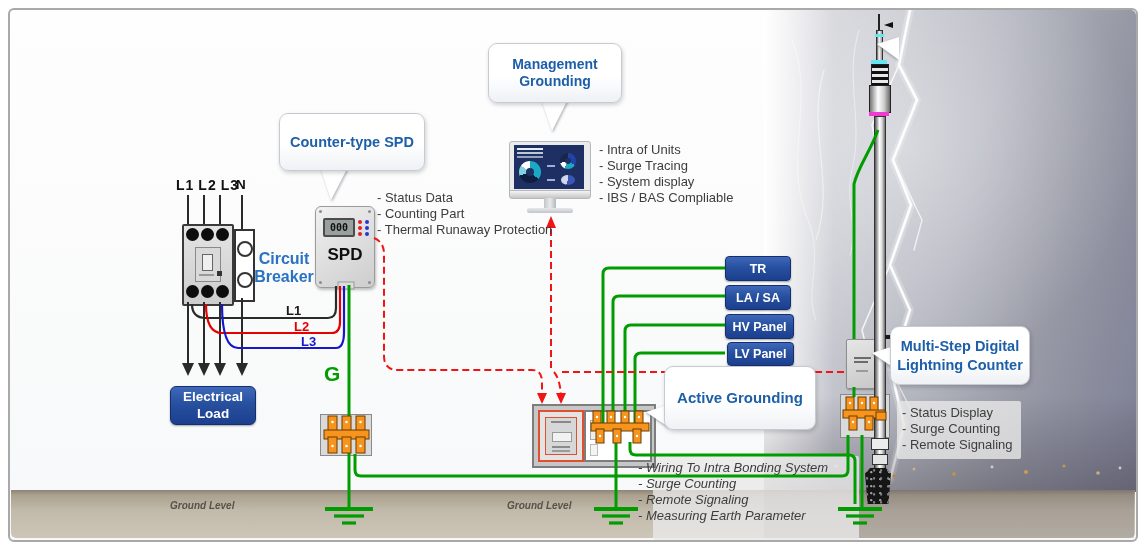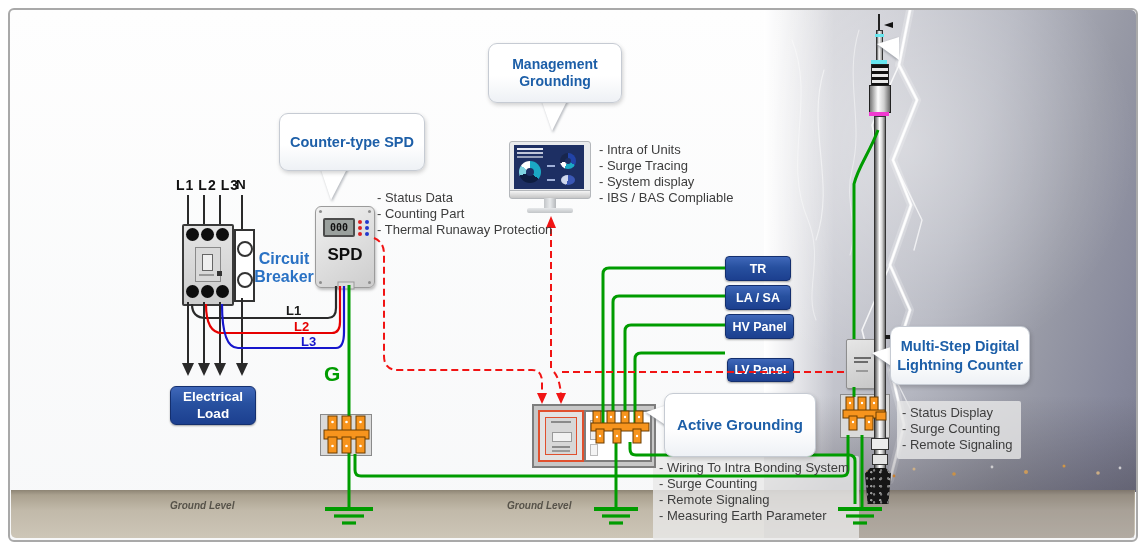--- a/index.html
+++ b/index.html
@@ -156,21 +156,21 @@
 
   <div class="abs bluebox" style="left:715px;top:246px;width:64px;height:23px;">
         <span>TR</span>
       </div>
   <div class="abs bluebox" style="left:715px;top:275px;width:64px;height:23px;">
         <span>LA / SA</span>
       </div>
   <div class="abs bluebox" style="left:715px;top:304px;width:67px;height:23px;">
         <span>HV Panel</span>
       </div>
-  <div class="abs bluebox" style="left:717px;top:332px;width:65px;height:22px;margin-top:16px;">
+  <div class="abs bluebox" style="left:717px;top:332px;width:65px;height:22px;">
         <span>LV Panel</span>
       </div>
   <div class="abs bluebox" style="left:160px;top:376px;width:84px;height:37px;border-radius:6px;flex-direction:column;font-size:13.5px;line-height:1.25;">
     <span>Electrical</span>
     <span>Load</span>
   </div>
 
   <svg class="wires" width="1126" height="530" viewBox="0 0 1126 530">
 
     <rect x="328" y="272" width="16" height="7" fill="#dcdcdc" stroke="#999" stroke-width="1"></rect>
@@ -310,21 +310,21 @@
     <div>- Intra of Units</div>
     <div>- Surge Tracing</div>
     <div>- System display</div>
     <div>- IBS / BAS Compliable</div>
   </div>
   <div class="abs notes" style="left:892px;top:395px;">
     <div>- Status Display</div>
     <div>- Surge Counting</div>
     <div>- Remote Signaling</div>
   </div>
-  <div class="abs notes" style="left:649px;top:450px;">
+  <div class="abs notes" style="left:628px;top:450px;font-style:italic;">
     <div>- Wiring To Intra Bonding System</div>
     <div>- Surge Counting</div>
     <div>- Remote Signaling</div>
     <div>- Measuring Earth Parameter</div>
   </div>
 
   <div class="abs gl" style="left:160px;top:490px;">Ground Level</div>
   <div class="abs gl" style="left:497px;top:490px;">Ground Level</div>
 
   <div class="abs callout" style="left:269px;top:103px;width:144px;height:56px;font-size:14.5px;">
@@ -339,19 +339,19 @@
   <div class="abs tail" style="left:531px;top:89px;border-left:11px solid transparent;border-right:16px solid transparent;border-top:32px solid #fff;filter:drop-shadow(1px 2px 1px rgba(120,125,135,.5));"></div>
 
   <div class="abs tail" style="left:867px;top:27px;border-top:7px solid transparent;border-bottom:16px solid transparent;border-right:22px solid #fff;filter:drop-shadow(-1px 1px 1px rgba(120,125,135,.55));"></div>
 
   <div class="abs callout" style="left:880px;top:316px;width:138px;height:57px;font-size:14.5px;">
     <span>Multi-Step Digital</span>
     <span>Lightning Counter</span>
   </div>
   <div class="abs tail" style="left:862px;top:336px;border-top:7px solid transparent;border-bottom:15px solid transparent;border-right:22px solid #fff;filter:drop-shadow(-1px 1px 1px rgba(120,125,135,.55));"></div>
 
-  <div class="abs callout" style="left:654px;top:383px;width:150px;height:62px;font-size:15px;">
+  <div class="abs callout" style="left:654px;top:356px;width:150px;height:62px;font-size:15px;">
     <span>Active Grounding</span>
   </div>
   <div class="abs tail" style="left:636px;top:394px;border-top:8px solid transparent;border-bottom:16px solid transparent;border-right:24px solid #fff;filter:drop-shadow(-1px 1px 1px rgba(120,125,135,.55));"></div>
 
  </div>
 </div>
 
 </body></html>

